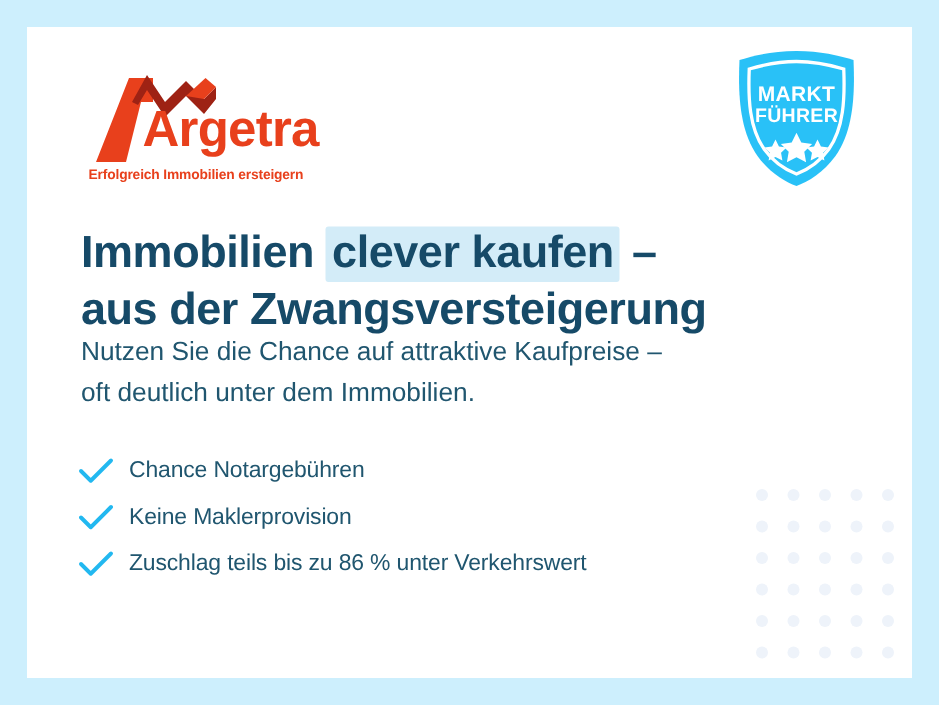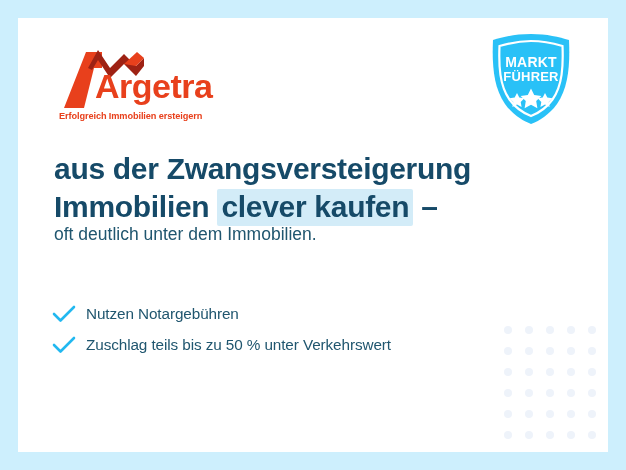--- a/index.html
+++ b/index.html
@@ -230,41 +230,50 @@
           <polygon points="30,22 40,4 52,22 66,8 78,20 86,12 86,20 78,30 66,18 52,32 40,14 34,24" fill="#9e2214"></polygon>
 
           <polygon points="66,18 79,6 86,12 78,20" fill="#e8401c"></polygon>
         </svg>
       </span>
       <span class="logo-word">Argetra</span>
       <span class="logo-tagline">Erfolgreich Immobilien ersteigern</span>
     </div>
 
     <h1 id="headline">
+      <span class="line"><span>Immobilien </span><span class="hl">clever kaufen</span><span> –</span></span>
       <span class="line">aus der Zwangsversteigerung</span>
-      <span class="line"><span>Immobilien </span><span class="hl">clever kaufen</span><span> –</span></span>
     </h1>
 
     <div id="subheadline">
+      <span class="line">Nutzen Sie die Chance auf attraktive Kaufpreise –</span>
       <span class="line">oft deutlich unter dem Immobilien.</span>
     </div>
 
     <ul id="benefits" style="list-style:none;margin:0;padding:0;">
       <li class="benefit-row">
         <span class="check-icon">
           <svg width="26" height="20" viewBox="0 0 26 20" xmlns="http://www.w3.org/2000/svg">
             <polyline points="3,10 9.5,16.5 23,3" fill="none" stroke="#22b8f0" stroke-width="2.6" stroke-linecap="round" stroke-linejoin="round"></polyline>
           </svg>
         </span>
-        <span class="benefit-label">Nutzen Notargebühren</span>
+        <span class="benefit-label">Chance Notargebühren</span>
       </li>
       <li class="benefit-row">
         <span class="check-icon">
           <svg width="26" height="20" viewBox="0 0 26 20" xmlns="http://www.w3.org/2000/svg">
             <polyline points="3,10 9.5,16.5 23,3" fill="none" stroke="#22b8f0" stroke-width="2.6" stroke-linecap="round" stroke-linejoin="round"></polyline>
           </svg>
         </span>
-        <span class="benefit-label">Zuschlag teils bis zu 50 % unter Verkehrswert</span>
+        <span class="benefit-label">Keine Maklerprovision</span>
+      </li>
+      <li class="benefit-row">
+        <span class="check-icon">
+          <svg width="26" height="20" viewBox="0 0 26 20" xmlns="http://www.w3.org/2000/svg">
+            <polyline points="3,10 9.5,16.5 23,3" fill="none" stroke="#22b8f0" stroke-width="2.6" stroke-linecap="round" stroke-linejoin="round"></polyline>
+          </svg>
+        </span>
+        <span class="benefit-label">Zuschlag teils bis zu 86 % unter Verkehrswert</span>
       </li>
     </ul>
 
   </div>
 </div>
 
 </body></html>

